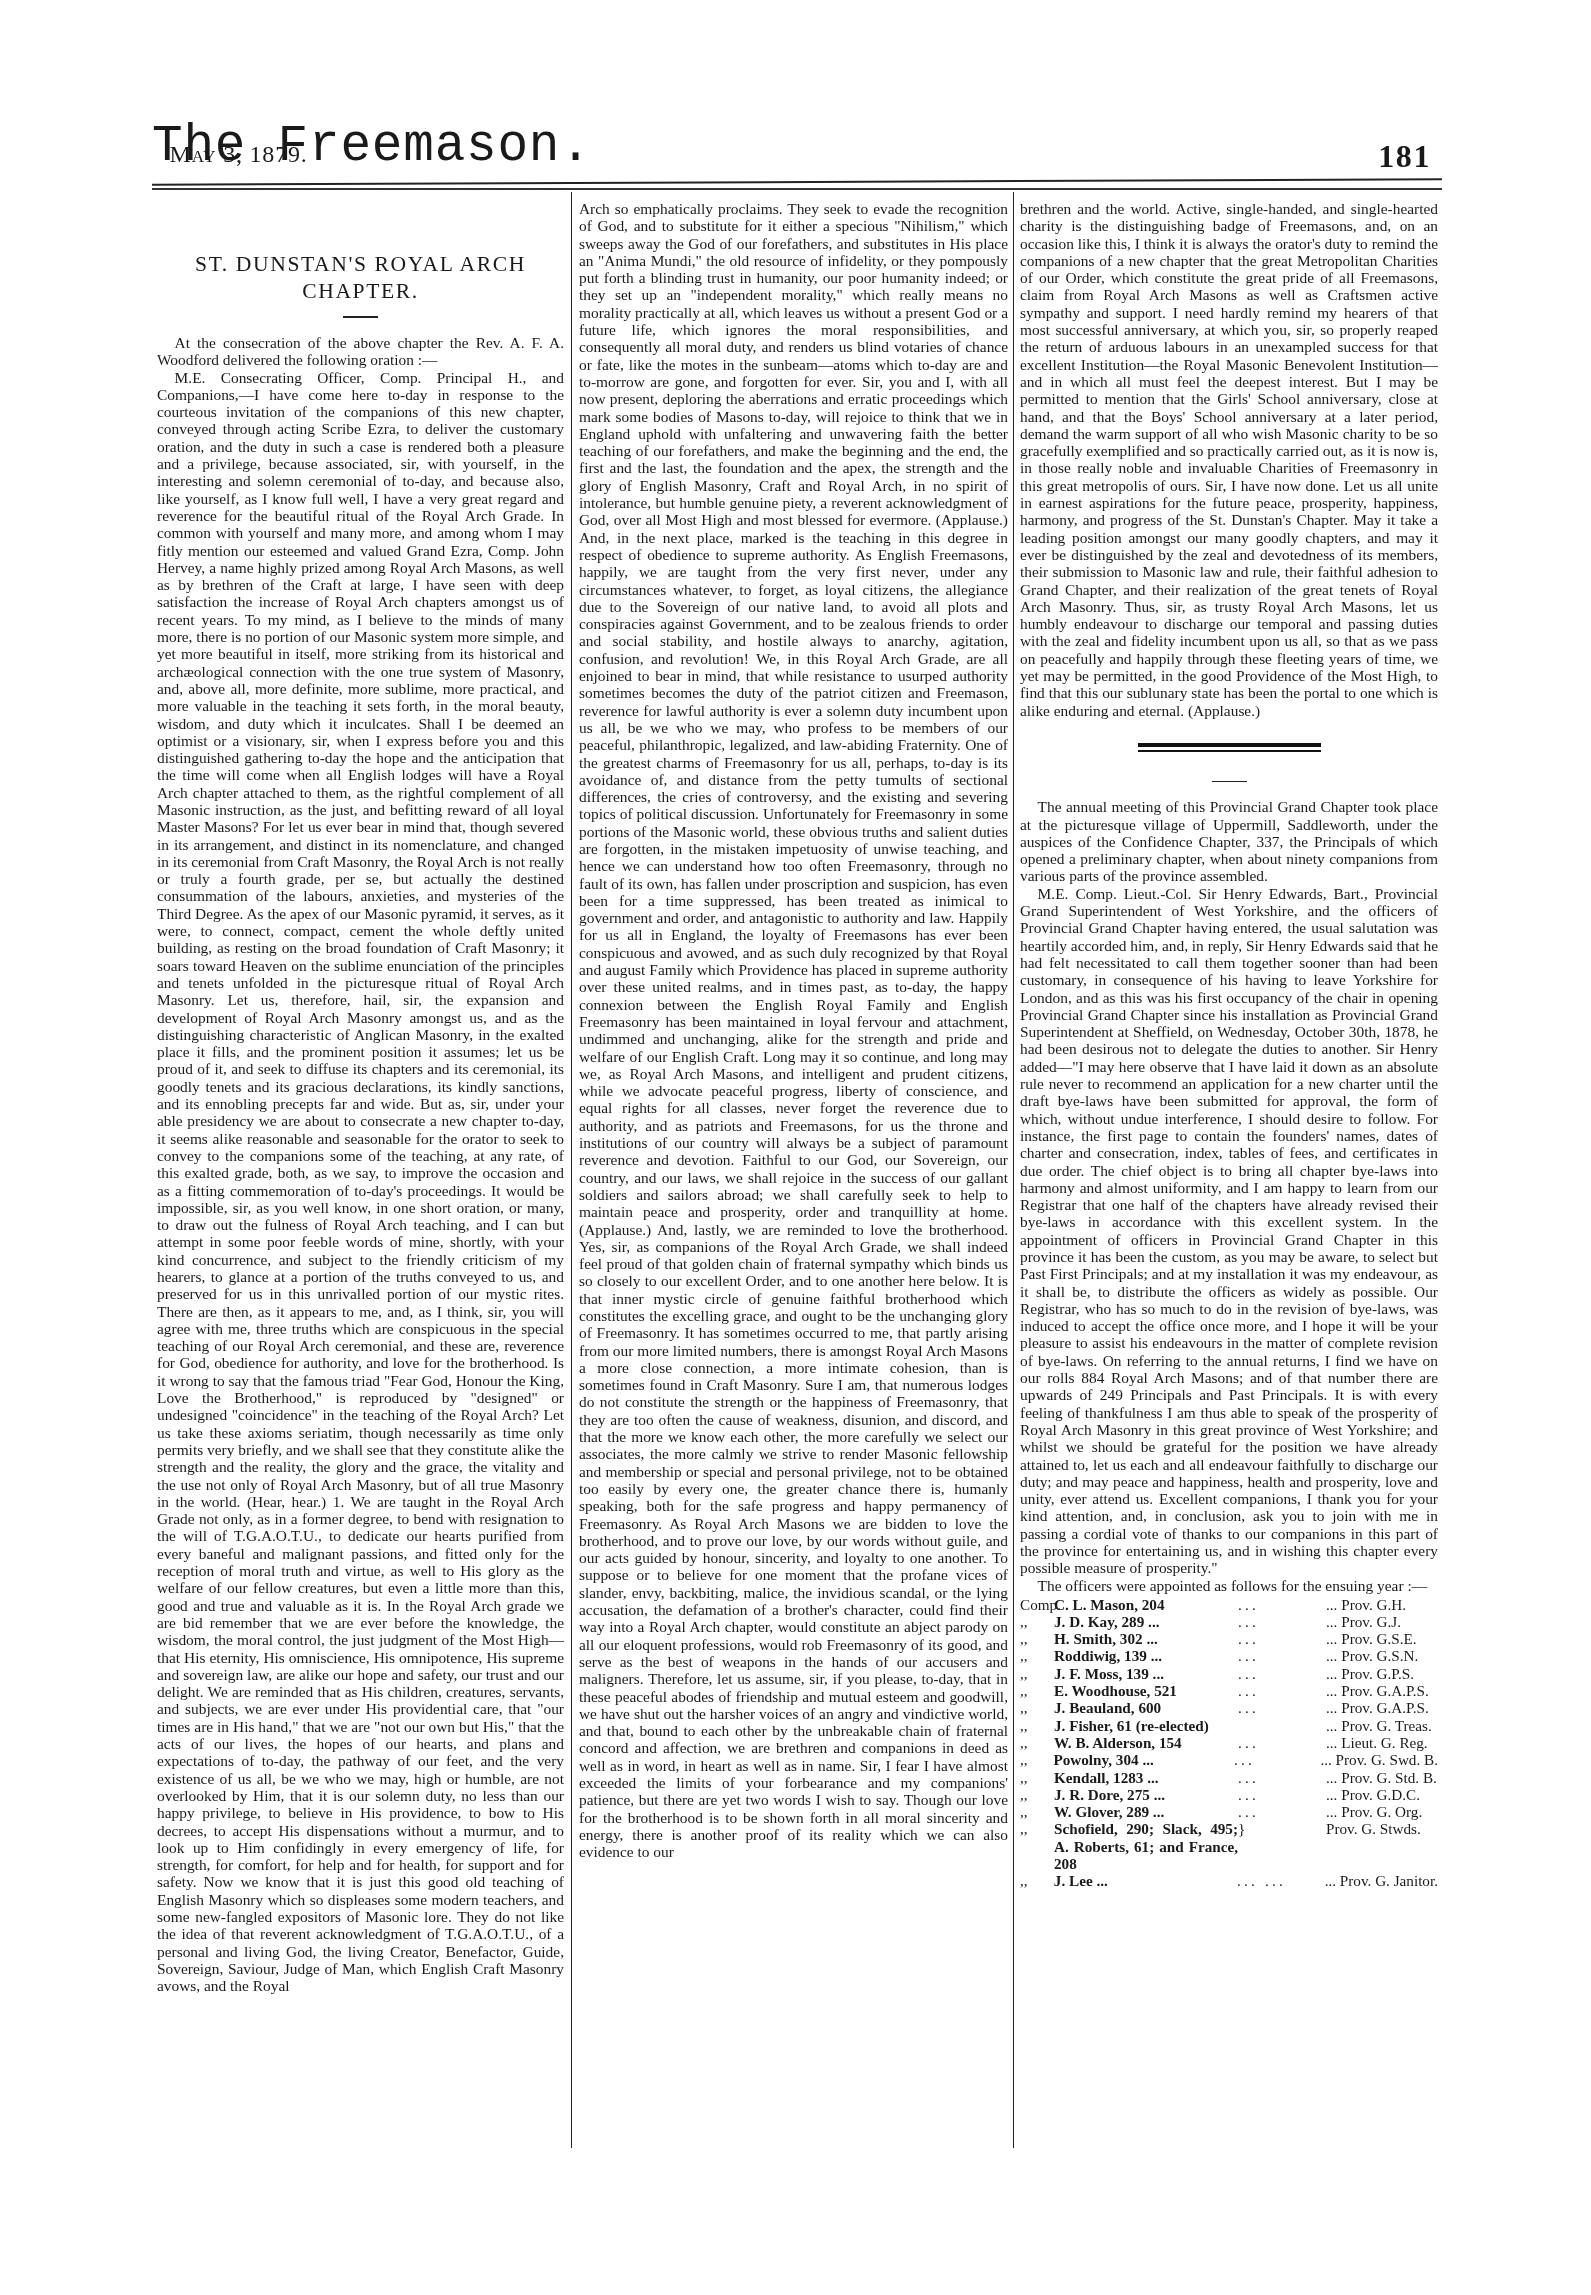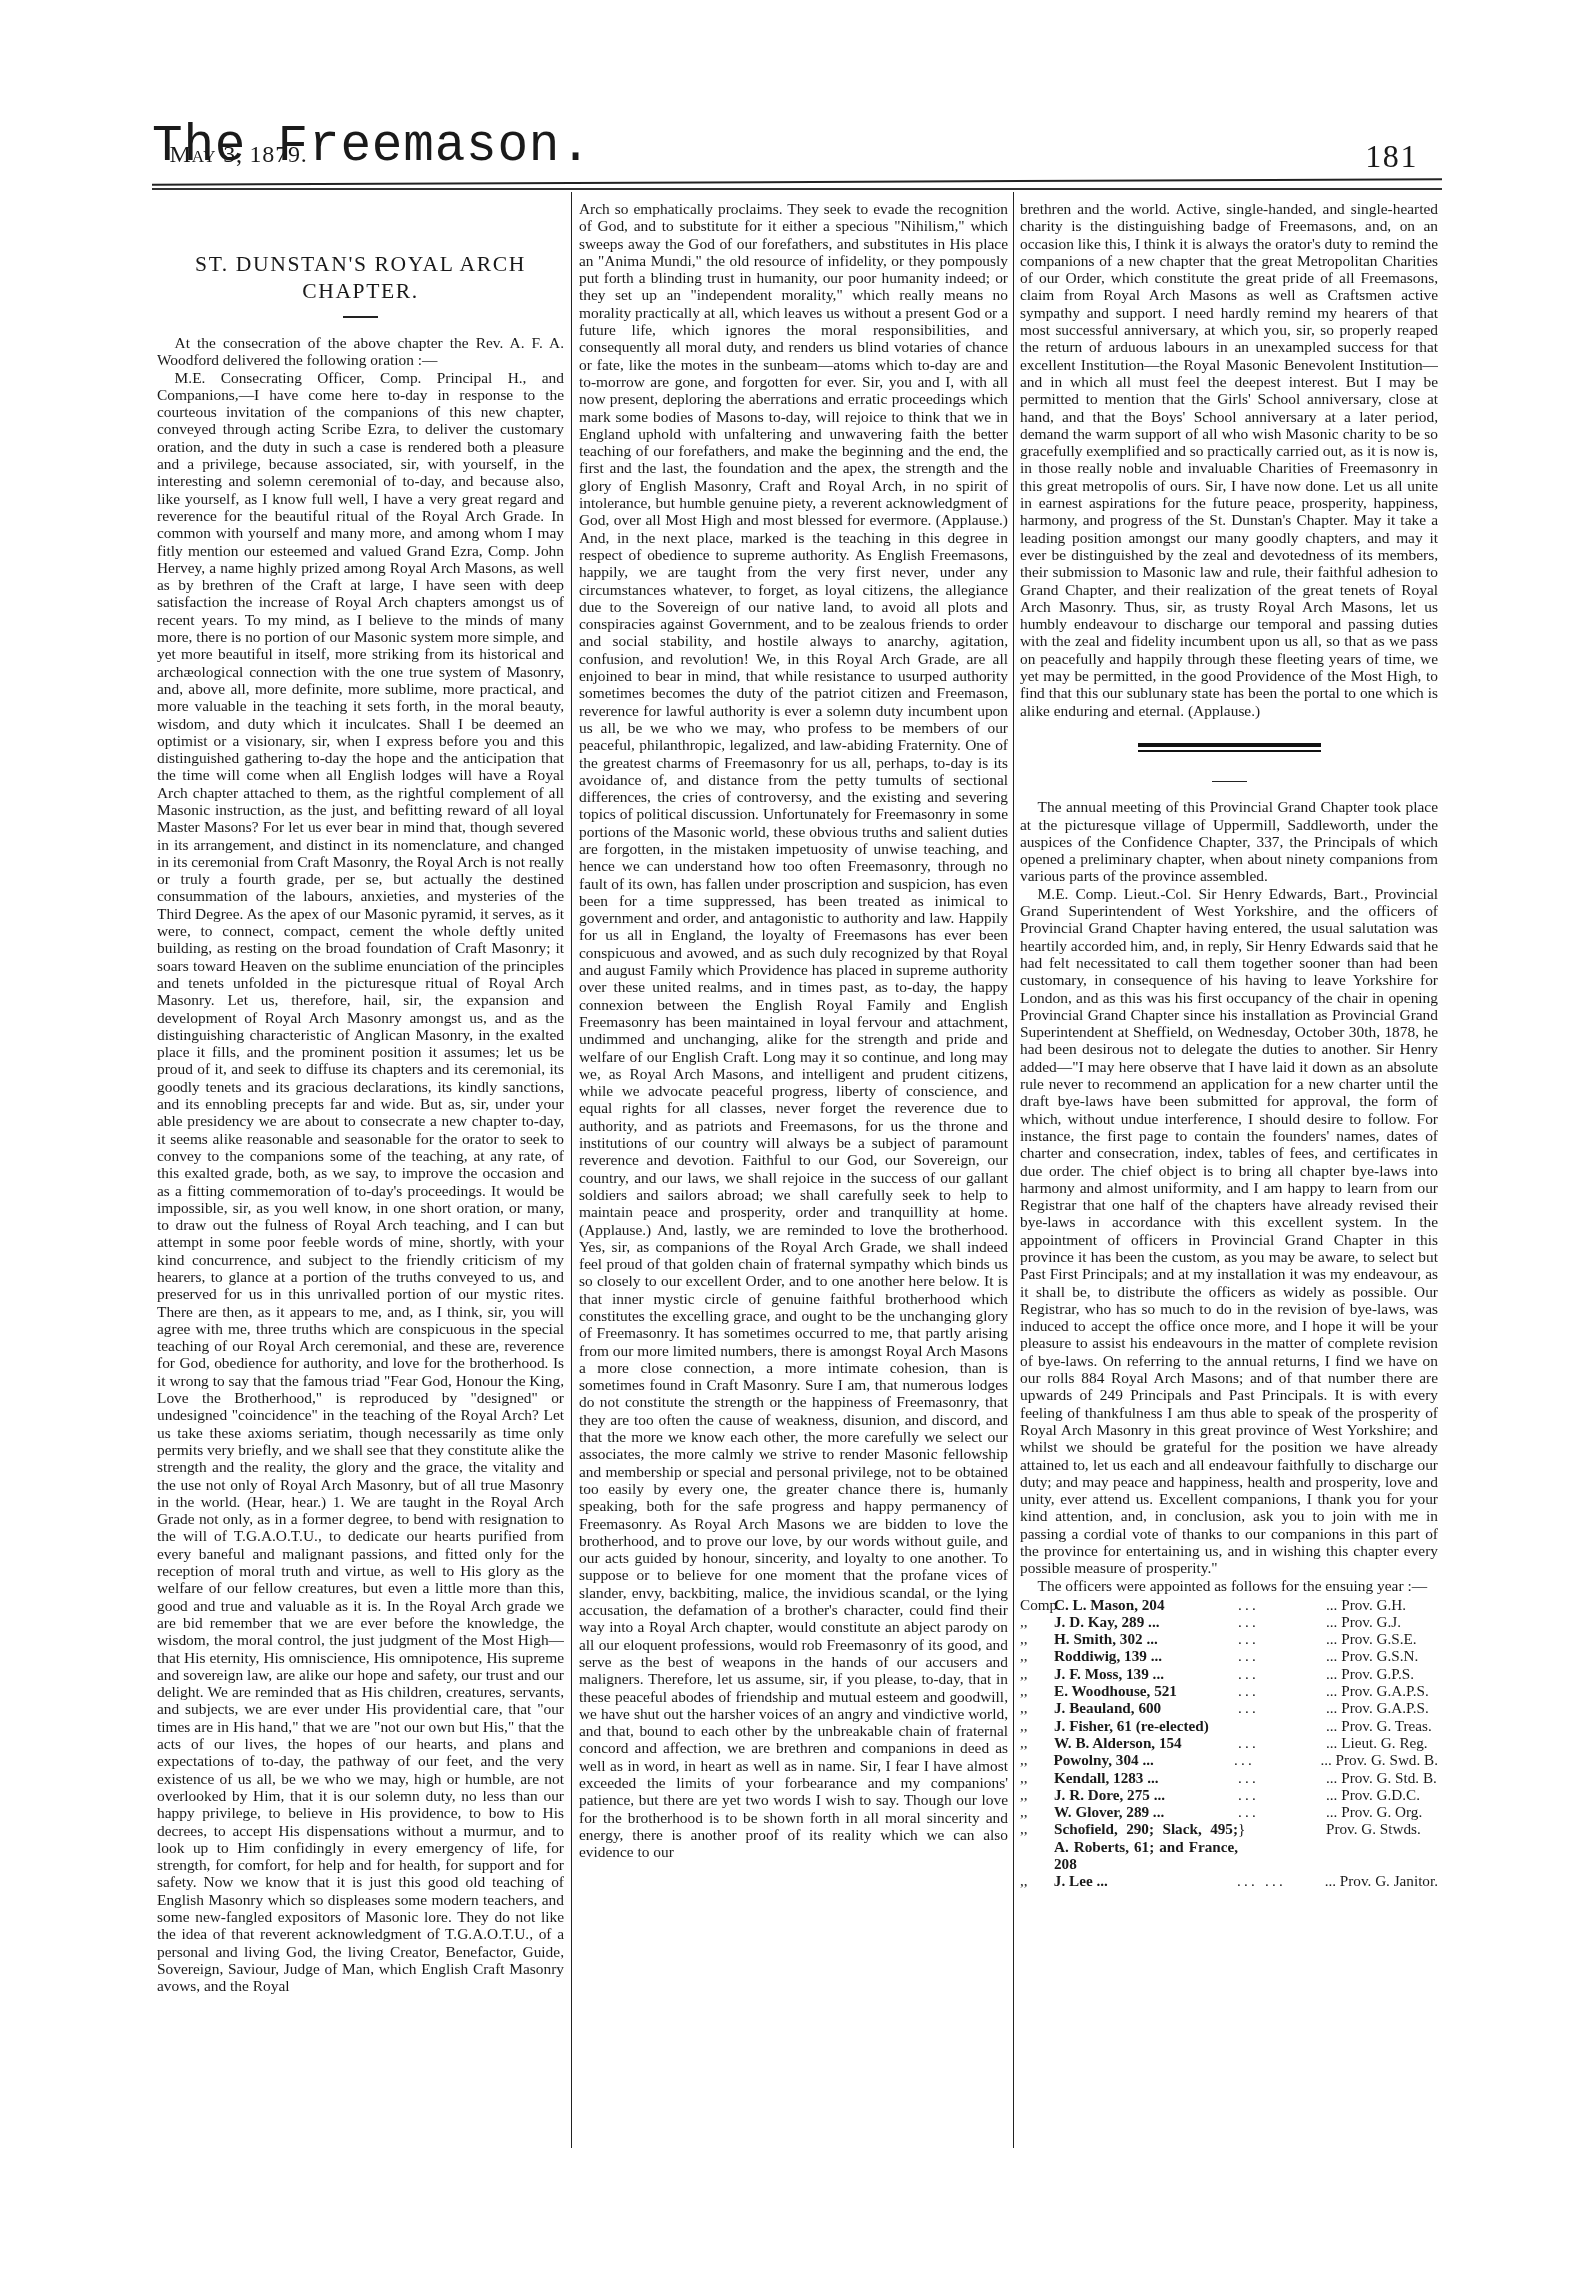--- a/index.html
+++ b/index.html
@@ -1,21 +1,21 @@
 <!DOCTYPE html>
 <html style="font-size:13px"><head>
 <meta charset="utf-8">
 <style>
   html, body { margin:0; padding:0; background:#ffffff; }
   body { width:1592px; height:2295px; position:relative; overflow:hidden; color:#1a1a1a;
          font-family:"Liberation Serif","DejaVu Serif",serif; }
   .masthead { position:absolute; left:152px; top:120px; width:1290px; height:64px; }
   .date { position:absolute; left:17.6px; top:21px; font-size:24px; font-variant:small-caps; letter-spacing:0.8px; }
   .title { position:absolute; left:0; right:0; top:-1.6px; text-align:left; font-size:51px; letter-spacing:0.8px;font-family:Liberation Mono, monospace; }
-  .pageno { position:absolute; right:24px; top:17.6px; font-size:32px; letter-spacing:1.6px; font-weight:normal; }
+  .pageno { position:absolute; right:11px; top:17.6px; font-size:32px; letter-spacing:1.6px; font-weight:bold; }
   .rule1 { position:absolute; left:152px; top:181px; width:1290px; height:2.4px; background:#222; transform:skewY(-0.25deg); }
   .rule2 { position:absolute; left:152px; top:188px; width:1290px; height:1.6px; background:#333; }
   .col { position:absolute; top:200px; font-size:15.4px; line-height:17.3px; text-align:justify; hyphens:auto; }
   .col p { margin:0; text-indent:17.6px; }
   .c1 { left:157px; width:407px;margin-top:48px; }
   .c2 { left:579px; width:429px; }
   .c3 { left:1020px; width:418px; }
   .vrule { position:absolute; top:192px; width:0.8px; background:#222; }
   .v1 { left:571px; height:1956px; }
   .v2 { left:1013px; height:1956px; }

